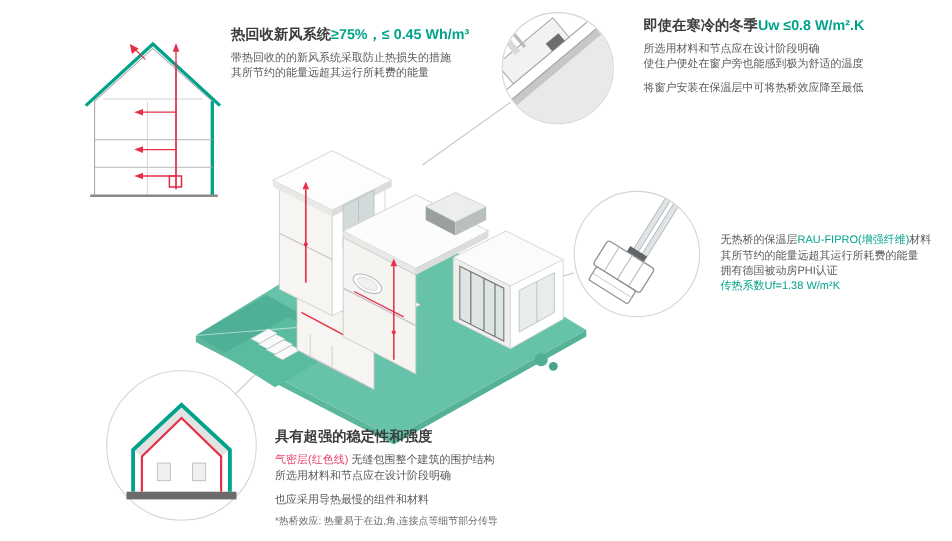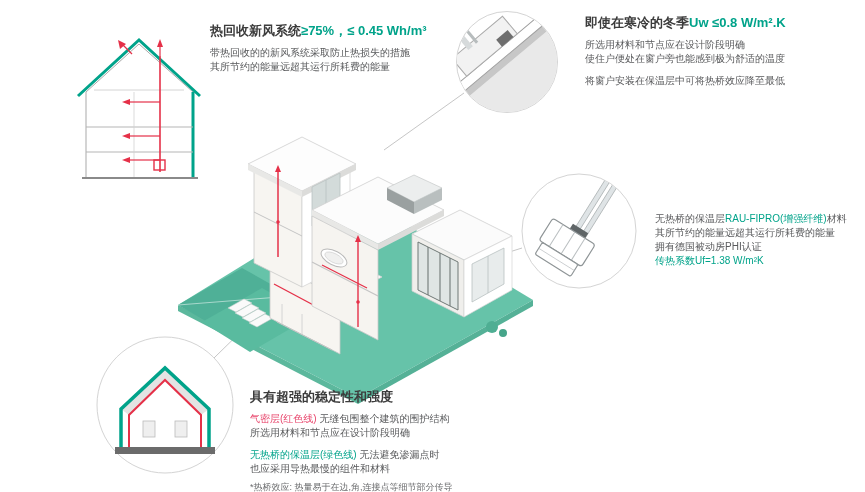--- a/index.html
+++ b/index.html
@@ -217,19 +217,18 @@
       <div class="teal bold">传热系数Uf=1.38 W/m²K</div>
     </div>
   </div>
 
   <div class="abs text-block" style="left:250px;top:388px;width:310px;">
     <div class="title">具有超强的稳定性和强度</div>
     <div class="body">
       <div><span class="rose">气密层(红色线)</span><span> 无缝包围整个建筑的围护结构</span></div>
       <div>所选用材料和节点应在设计阶段明确</div>
       <div class="gap"></div>
-      <div><span class="teal">无热桥的保温层(绿色线)</span><span> 无法避免渗漏点时</span></div>
       <div>也应采用导热最慢的组件和材料</div>
       <div class="note"><span class="bold">*热桥效应:</span><span> 热量易于在边,角,连接点等细节部分传导</span></div>
     </div>
   </div>
 
 </div>
 
 </body></html>

